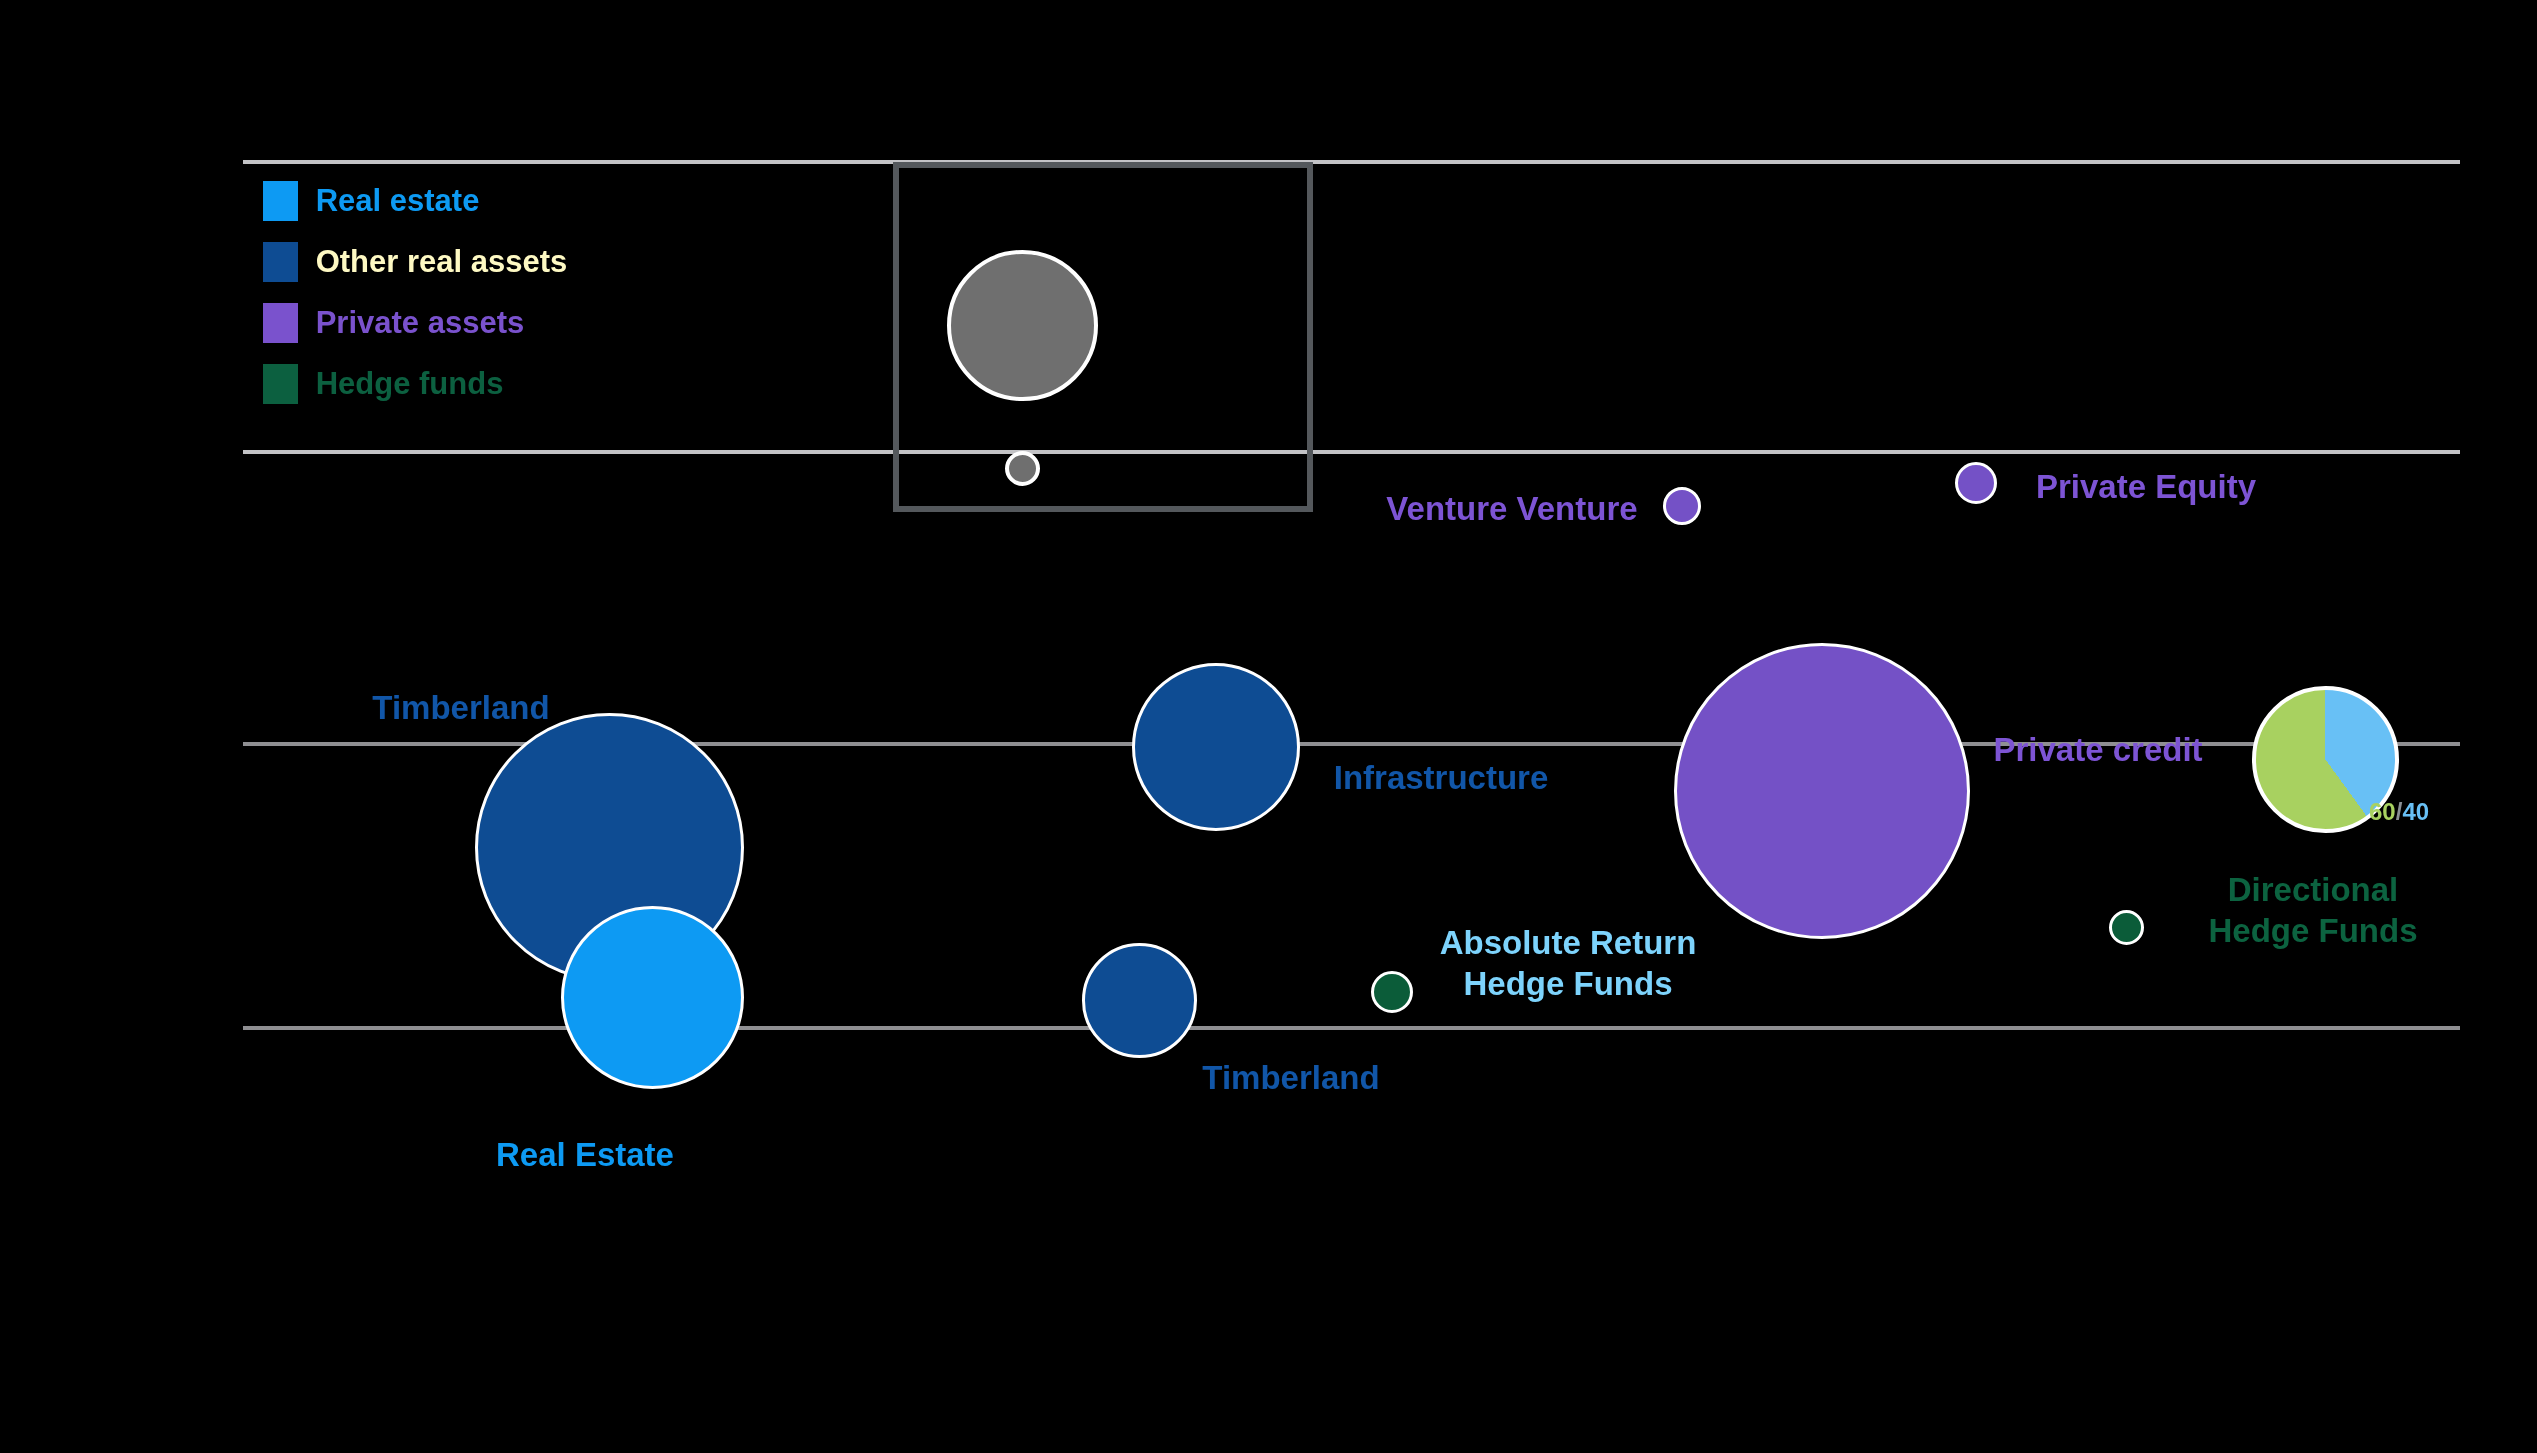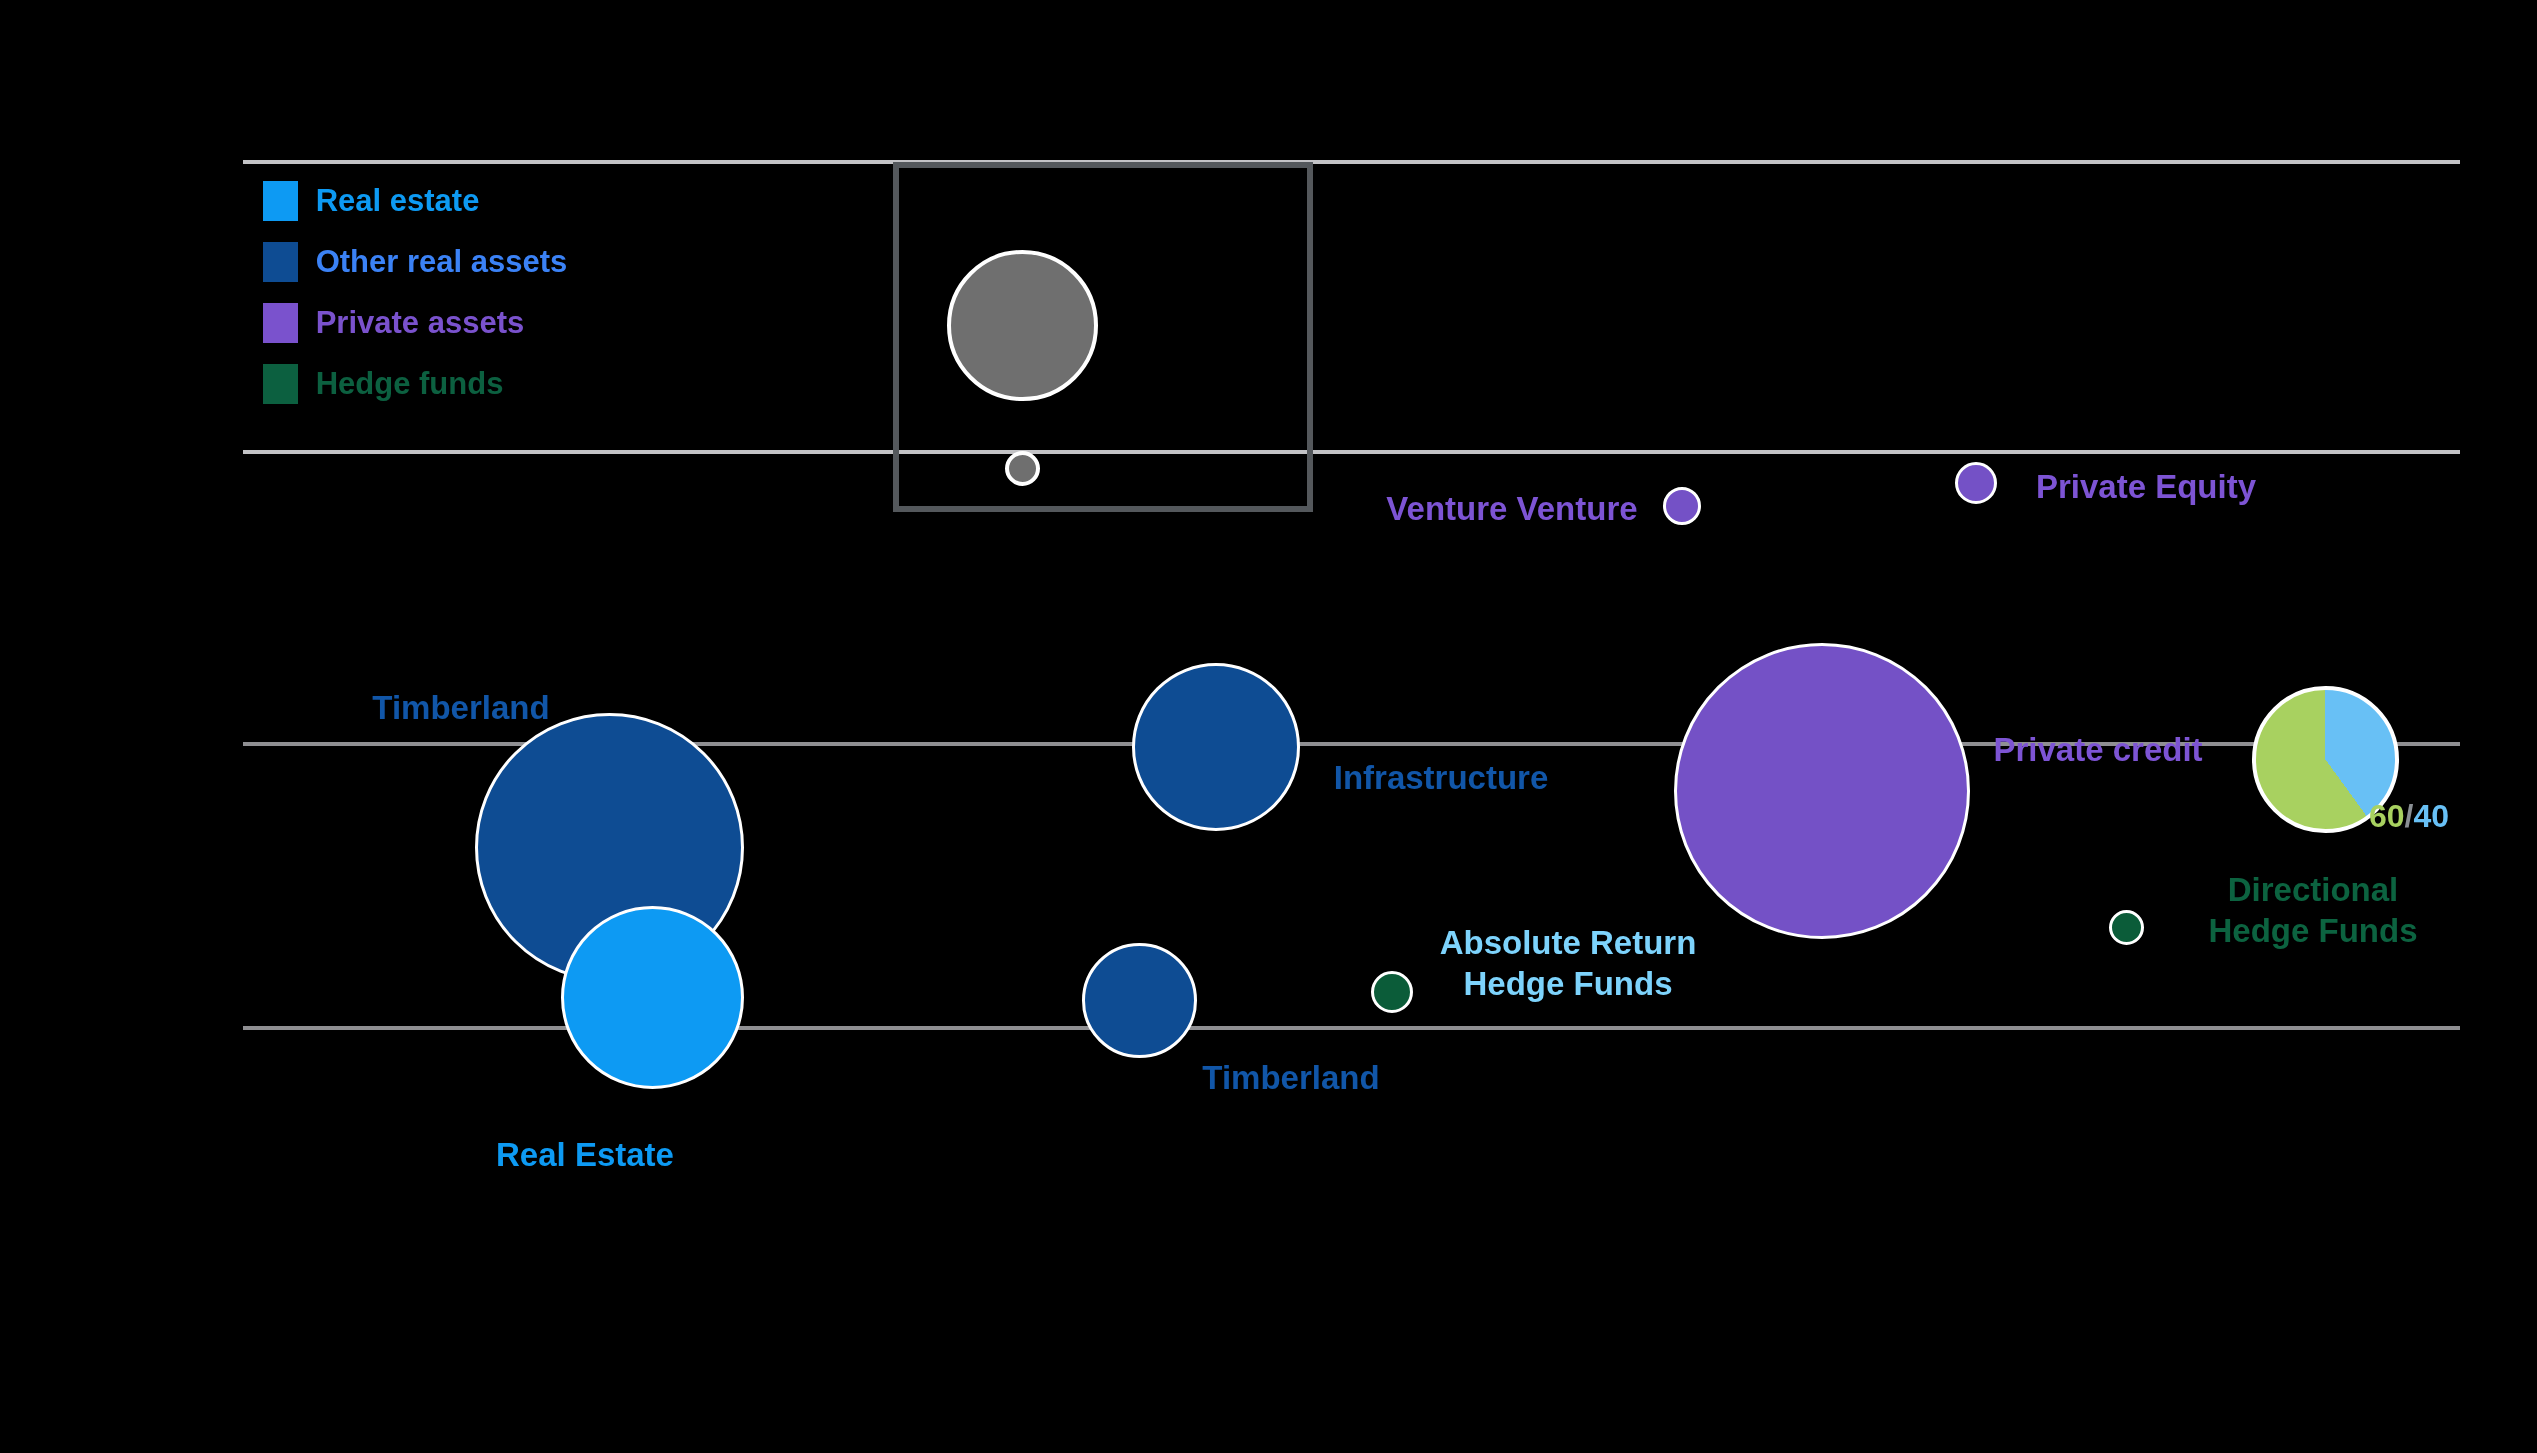--- a/index.html
+++ b/index.html
@@ -67,37 +67,37 @@
     line-height: 41px;
   }
   .pie {
     position: absolute;
     border-radius: 50%;
     border: 4.2px solid #fff;
     box-sizing: border-box;
   }
   .pie-caption {
     position: absolute;
-    font-size: 32px;
+    font-size: 24px;
     white-space: nowrap;
   }
 </style>
 </head>
 <body>
 
 <div id="stage" style="background: rgb(0, 0, 0);">
 
   <div class="legend">
     <div class="legend-row">
       <span class="swatch" style="background: rgb(13, 154, 243);"></span>
       <span class="legend-label" style="color: rgb(13, 154, 243);">Real estate</span>
     </div>
     <div class="legend-row">
       <span class="swatch" style="background: rgb(14, 76, 147);"></span>
-      <span class="legend-label" style="color: #3b82f6;">Other real assets</span>
+      <span class="legend-label" style="color: #fef9c3;">Other real assets</span>
     </div>
     <div class="legend-row">
       <span class="swatch" style="background: rgb(122, 82, 205);"></span>
       <span class="legend-label" style="color: rgb(122, 82, 205);">Private assets</span>
     </div>
     <div class="legend-row">
       <span class="swatch" style="background: rgb(12, 96, 64);"></span>
       <span class="legend-label" style="color: rgb(12, 96, 64);">Hedge funds</span>
     </div>
   </div>

